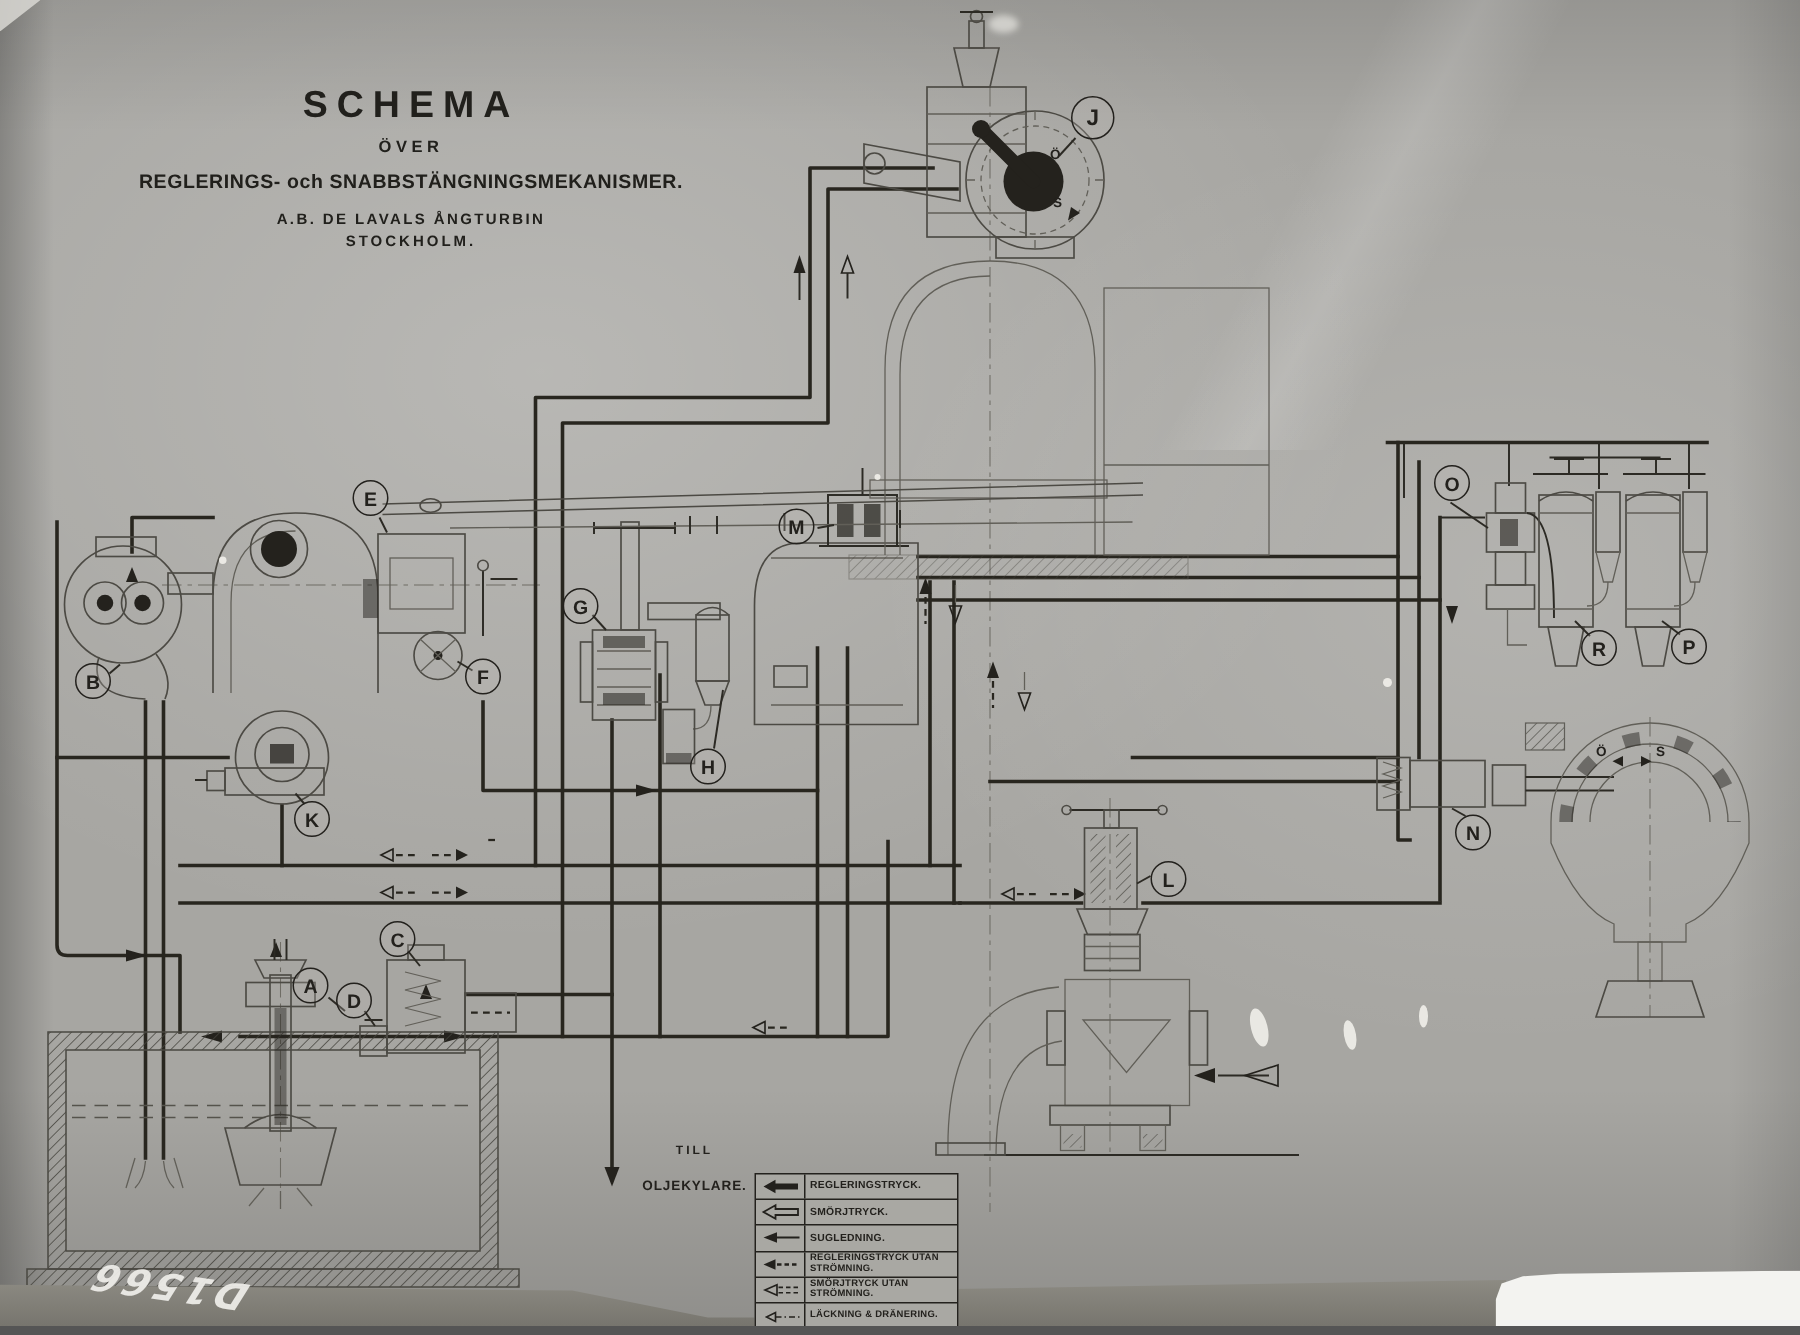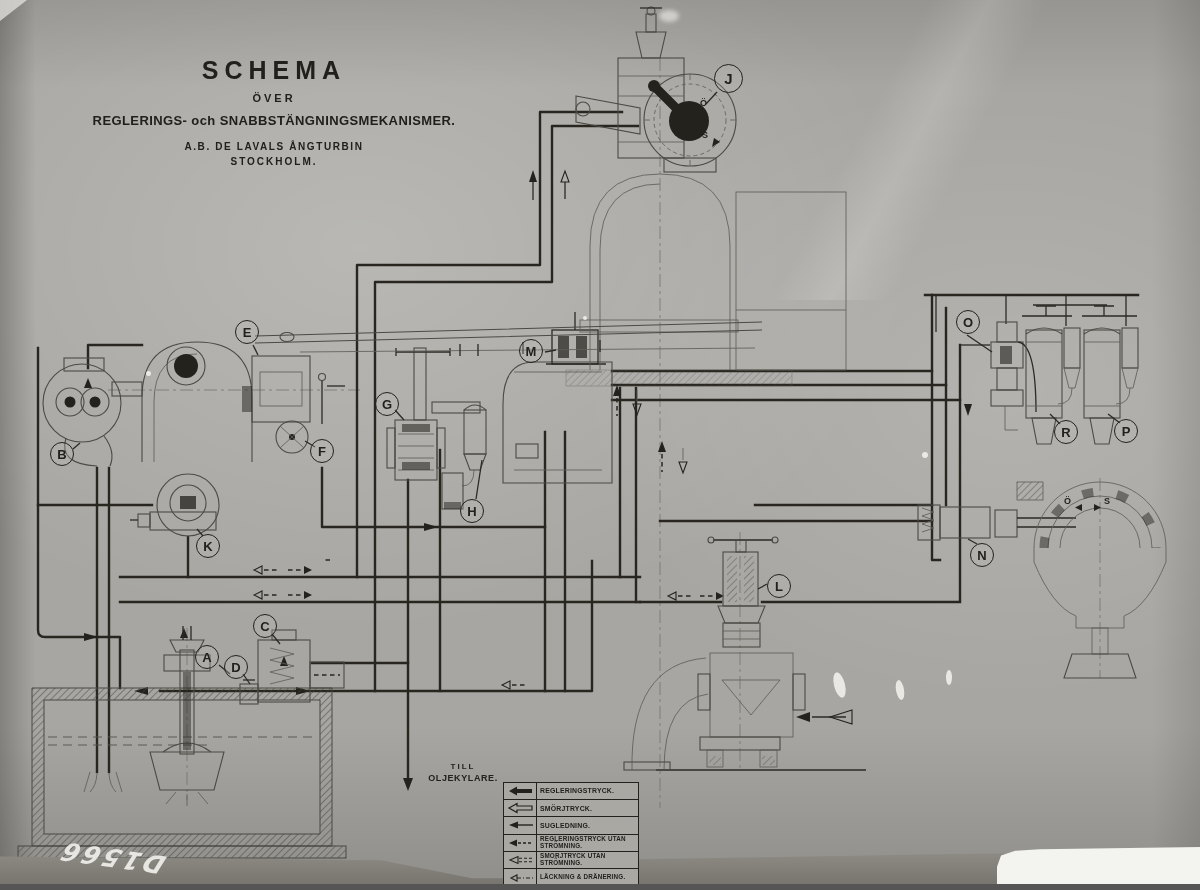--- a/index.html
+++ b/index.html
@@ -38,21 +38,21 @@
   .lrow{display:flex;border-bottom:1.3px solid #23211d;height:17.2px;box-sizing:border-box;}
   .lrow:last-child{border-bottom:none;}
   .lsym{width:33px;border-right:1.3px solid #23211d;display:flex;align-items:center;
     justify-content:center;box-sizing:border-box;}
   .ltxt{flex:1;display:flex;align-items:center;padding:1px 2px 1px 3px;font-size:6.9px;
     font-weight:700;color:#23211d;letter-spacing:.2px;line-height:1.08;}
   .lrow.two .ltxt{font-size:6.3px;}
   .tillnote{position:absolute;left:413px;top:762px;width:100px;text-align:center;
     color:#23211d;font-weight:700;z-index:4;}
   .tl1{font-size:8px;letter-spacing:2px;}
-  .tl2{font-size:9px;letter-spacing:.6px;margin-top:2px;}
+  .tl2{font-size:9px;letter-spacing:.6px;margin-top:14px;}
   .mark{position:absolute;font-size:9px;font-weight:700;color:#23211d;}
   .strip{position:absolute;left:0;top:851px;width:1004px;height:39px;z-index:2;
     background:linear-gradient(180deg,#8e8c84,#73716a);
     clip-path:polygon(0 14%,38% 24%,47% 70%,56% 70%,62% 22%,100% 6%,100% 100%,0 100%);}
   .torn{position:absolute;left:997px;top:847px;width:203px;height:43px;background:#f3f3f0;z-index:3;
     clip-path:polygon(0 46%,2% 20%,9% 9%,21% 5%,100% 0,100% 100%,0 100%);}
   .curl{position:absolute;left:0;top:0;width:27px;height:21px;background:#d9d8d4;
     clip-path:polygon(0 0,100% 0,0 100%);opacity:.85;}
   .hand{position:absolute;left:46px;top:843px;width:132px;z-index:6;color:#efeeea;
     font-family:"DejaVu Sans",sans-serif;font-style:italic;font-weight:600;font-size:25px;

